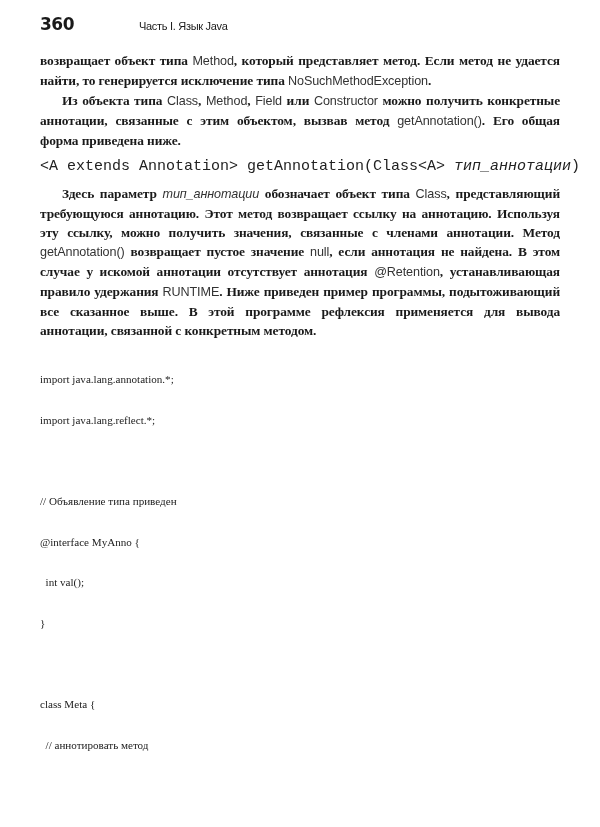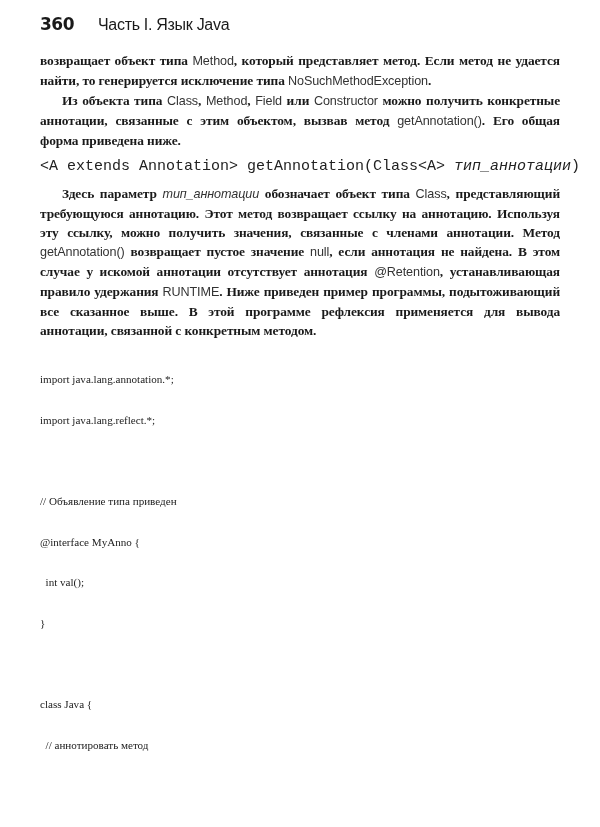--- a/index.html
+++ b/index.html
@@ -2,28 +2,28 @@
 <html><head>
   <meta charset="utf-8">
   <style>
     html, body { margin: 0; padding: 0; background: #ffffff; }
     body {
       width: 600px; height: 827px; position: relative; overflow: hidden;
       color: #1a1a1a;
       font-family: "DejaVu Serif", "Liberation Serif", serif;
     }
     .page { position: absolute; left: 40px; top: 14px; width: 520px; }
-    .header { display: flex; align-items: baseline; height: 26px; }
+    .header { display: flex; align-items: baseline; height: 26px; gap: 41px; }
     .page-num {
       font-family: "DejaVu Sans", "Liberation Sans", sans-serif;
       font-weight: bold; font-size: 17px; letter-spacing: -0.5px; width: 58px;
     }
     .running-head {
       font-family: "Liberation Sans", "DejaVu Sans", sans-serif;
-      font-size: 16px; letter-spacing: -0.3px;
+      font-size: 11px; letter-spacing: -0.3px;
     }
     .para {
       font-family: "Liberation Serif", "DejaVu Serif", serif;
       font-size: 13.4px; line-height: 19px; text-align: justify;
       margin: 0; letter-spacing: -0.1px; font-weight: 600;
     }
     .para.indent { text-indent: 22px; }
     .p1 { margin-top: 11px; }
     .mono {
       font-family: Liberation Sans, sans-serif;
@@ -60,21 +60,21 @@
 
   <div class="code">
     <span class="code-line">import java.lang.annotation.*;</span>
     <span class="code-line">import java.lang.reflect.*;</span>
     <span class="code-line"></span>
     <span class="code-line">// Объявление типа приведен</span>
     <span class="code-line">@interface MyAnno {</span>
     <span class="code-line">  int val();</span>
     <span class="code-line">}</span>
     <span class="code-line"></span>
-    <span class="code-line">class Java {</span>
+    <span class="code-line">class Meta {</span>
     <span class="code-line">  // аннотировать метод</span>
     
     
     
     
     
     
     
     
     

